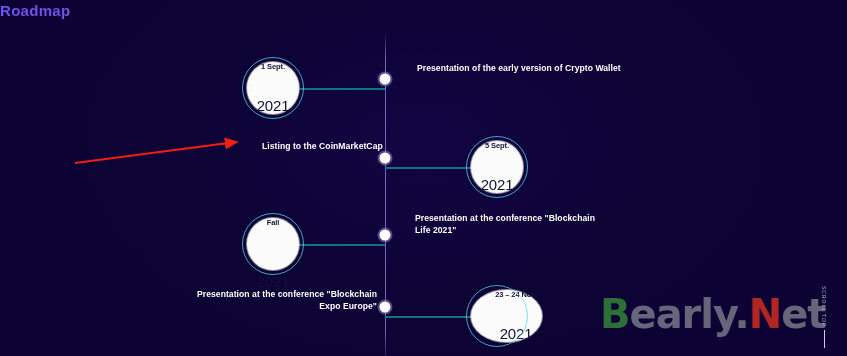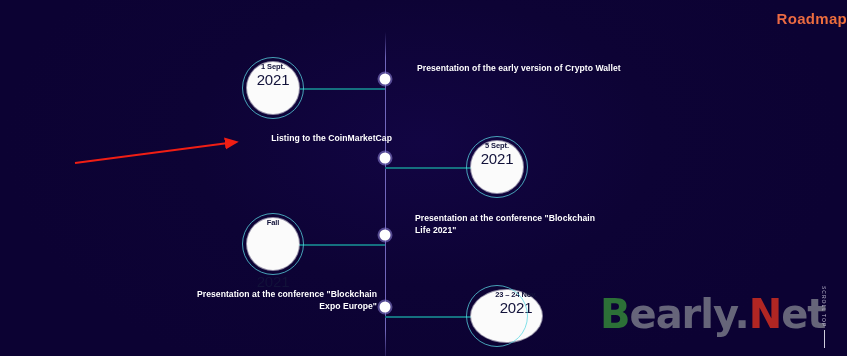--- a/index.html
+++ b/index.html
@@ -21,23 +21,23 @@
     height: 356px;
     background:
       radial-gradient(ellipse 420px 260px at 50% 40%, #120543 0%, #0d0335 55%, #0c0233 100%);
     overflow: hidden;
   }
 
   
   .page-title {
     position: absolute;
     left: 0;
-    top: 8px;
+    top: 0;
     width: 847px;
-    text-align: right;
+    text-align: left;
     font-size: 15px;
     font-weight: bold;
     letter-spacing: 0.3px;
     line-height: 22px;
     background: linear-gradient(90deg, #6a55f0 0%, #9d49c6 38%, #e0585f 70%, #f0703a 100%);
     -webkit-background-clip: text;
     background-clip: text;
     color: transparent;
     -webkit-text-fill-color: transparent;
   }
@@ -74,21 +74,21 @@
   .date-circle {
     position: absolute;
     width: 52px;
     height: 52px;
     border-radius: 50%;
     background: #fbfbfb;
     color: #12123a;
     display: flex;
     flex-direction: column;
     align-items: center;
-    justify-content: flex-start;
+    justify-content: space-between;
     box-shadow: 0 0 0 1px rgba(255,255,255,0.55);
     z-index: 3;
   }
   .date-circle::after {
     content: "";
     position: absolute;
     left: -5px;
     top: -5px;
     width: 60px;
     height: 60px;
@@ -193,21 +193,21 @@
     <span class="dc-year">2021</span>
   </div>
   <div class="event-label" style="left:407px; top:62px; width:280px;">Presentation of the early version of Crypto Wallet</div>
 
   <div class="node-dot" style="top:158px;"></div>
   <div class="connector" style="left:385px; top:167px; width:86px;"></div>
   <div class="date-circle" style="left:471px; top:141px;">
     <span class="dc-top">5 Sept.</span>
     <span class="dc-year">2021</span>
   </div>
-  <div class="event-label" style="left:252px; top:132px; width:130px;text-align:right;">Listing to the CoinMarketCap</div>
+  <div class="event-label" style="left:252px; top:140px; width:130px;">Listing to the CoinMarketCap</div>
 
   <div class="node-dot" style="top:235px;"></div>
   <div class="connector" style="left:299px; top:244px; width:86px;"></div>
   <div class="date-circle" style="left:247px; top:218px;gap:46px;">
     <span class="dc-top">Fall</span>
     <span class="dc-year">2021</span>
   </div>
   <div class="event-label" style="left:405px; top:212px; width:195px;">Presentation at the conference "Blockchain Life 2021"</div>
 
   <div class="node-dot" style="top:307px;"></div>

